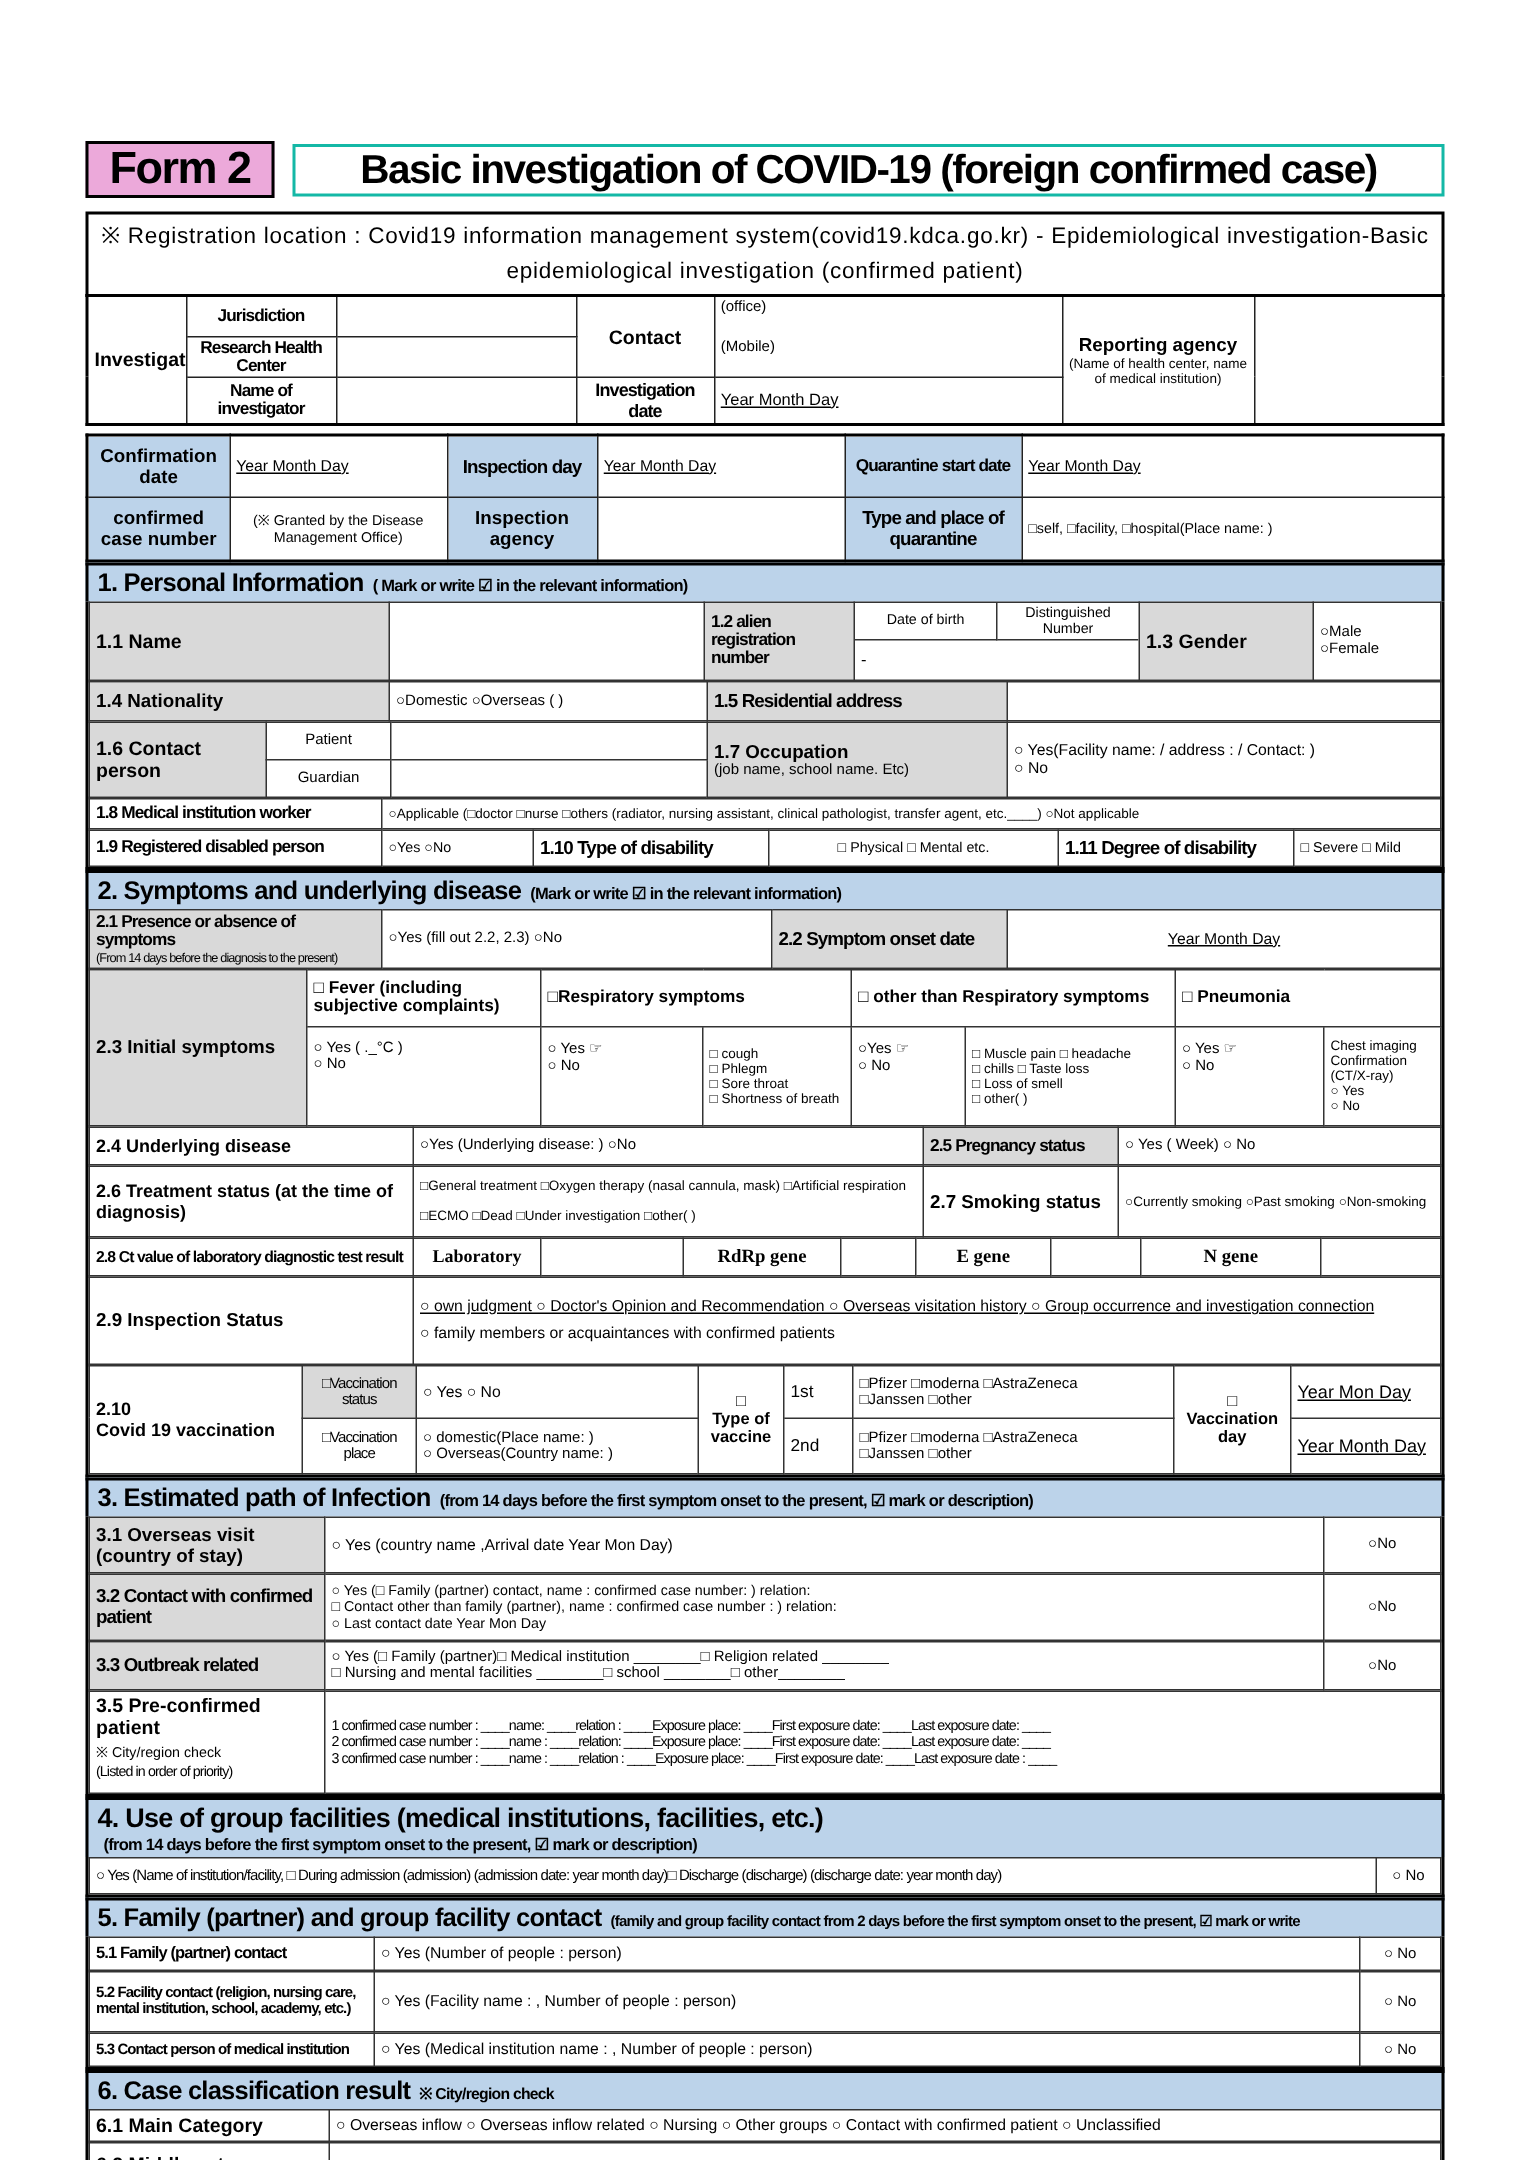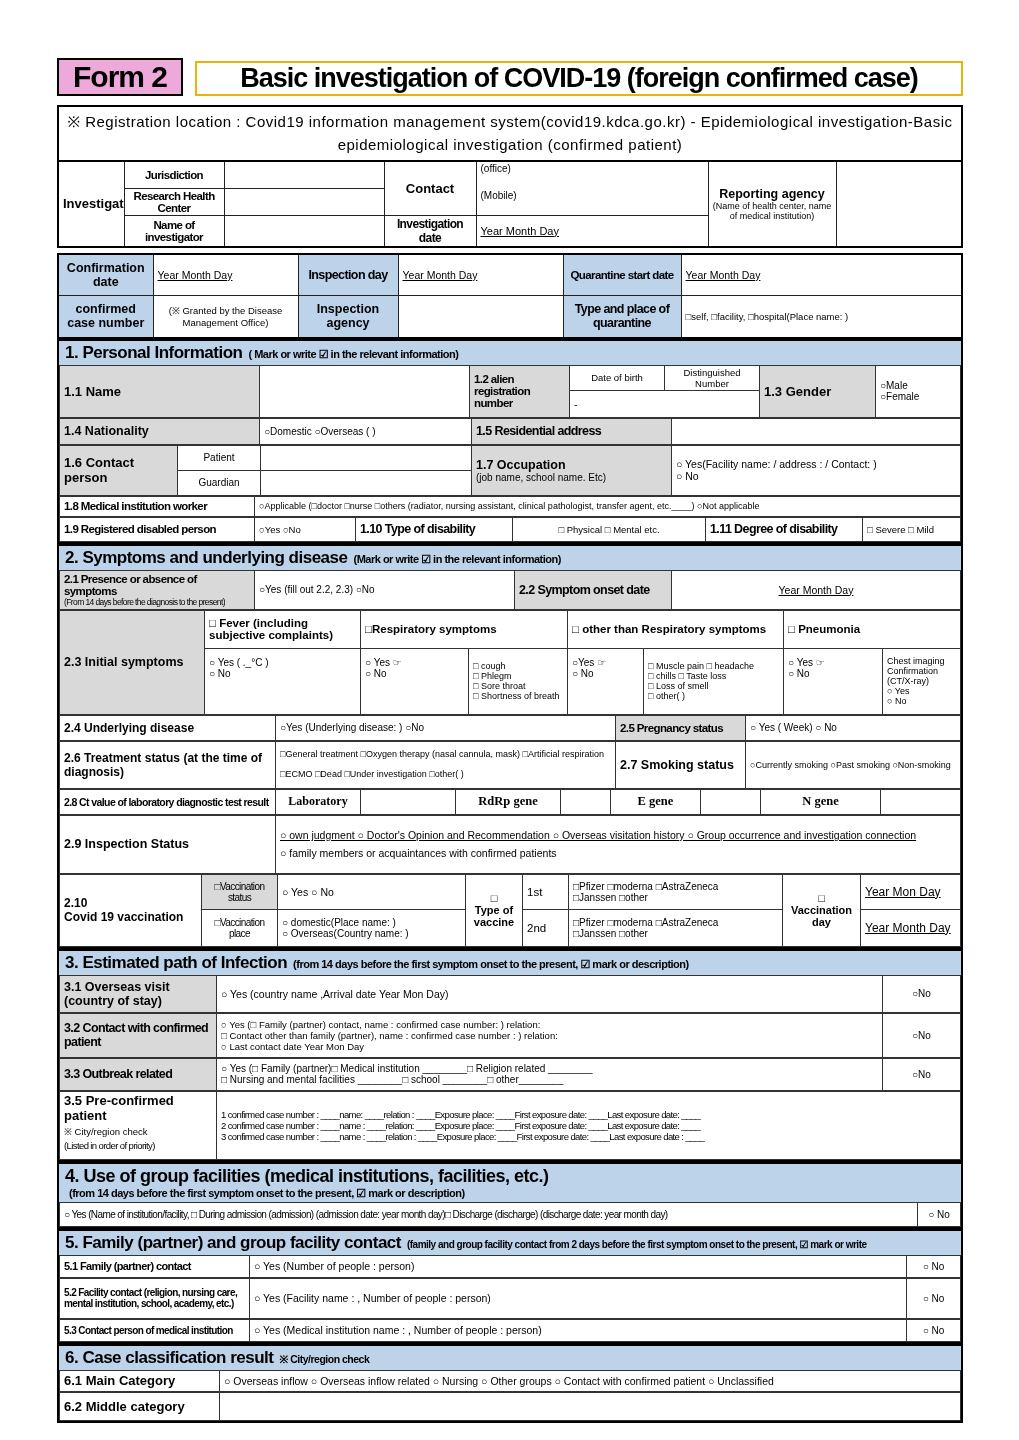--- a/index.html
+++ b/index.html
@@ -1,21 +1,21 @@
 <!DOCTYPE html>
 <html><head>
 <meta charset="utf-8">
 <style>
 *{box-sizing:border-box;}
 html,body{margin:0;padding:0;}
 body{width:1019px;height:1440px;background:#fff;font-family:"Liberation Sans",sans-serif;color:#000;}
 .sheet{position:absolute;left:57px;top:58px;width:906px;}
-.hd{display:flex;gap:12px;align-items:flex-end;height:38px;margin-bottom:9px;}
+.hd{display:flex;gap:12px;align-items:center;height:38px;margin-bottom:9px;margin-top:36px;}
 .formno{background:#eca9da;border:2px solid #000;font-weight:bold;font-size:30px;padding:0 14px;display:flex;align-items:center;letter-spacing:-1px;}
-.titlebox{flex:1;border:2px solid #eab308;font-weight:bold;font-size:27px;display:flex;align-items:center;justify-content:center;letter-spacing:-1px;white-space:nowrap;}
+.titlebox{flex:1;border:2px solid #14b8a6;font-weight:bold;font-size:27px;display:flex;align-items:center;justify-content:center;letter-spacing:-1px;white-space:nowrap;}
 .regbox{border:2px solid #000;text-align:center;font-size:15px;padding:4px 8px;line-height:1.5;letter-spacing:0.5px;}
 table{border-collapse:collapse;width:100%;table-layout:fixed;}
 td{border:1px solid #222;padding:1px 4px;font-size:11px;vertical-align:middle;overflow:hidden;}
 .sect{border:2px solid #000;border-top:none;}
 .sect table td{border:1px solid #333;}
 .dash td{border:1px dashed #777;}
 .b{font-weight:bold;}
 .c{text-align:center;}
 .gray{background:#d9d9d9;}
 .blue{background:#bcd3ea;}

